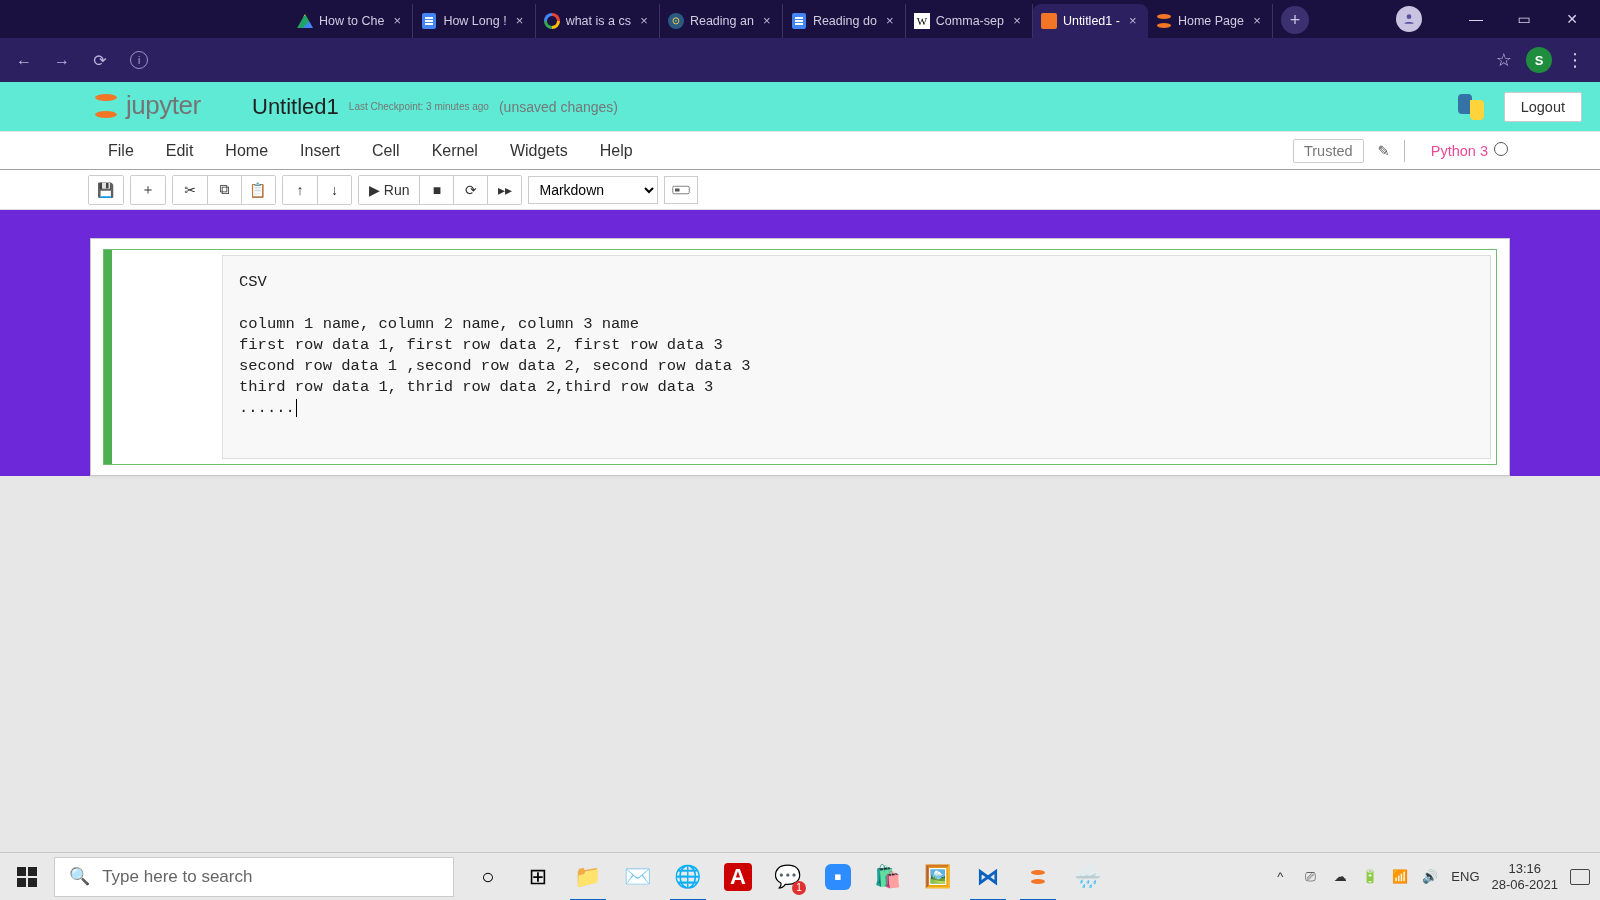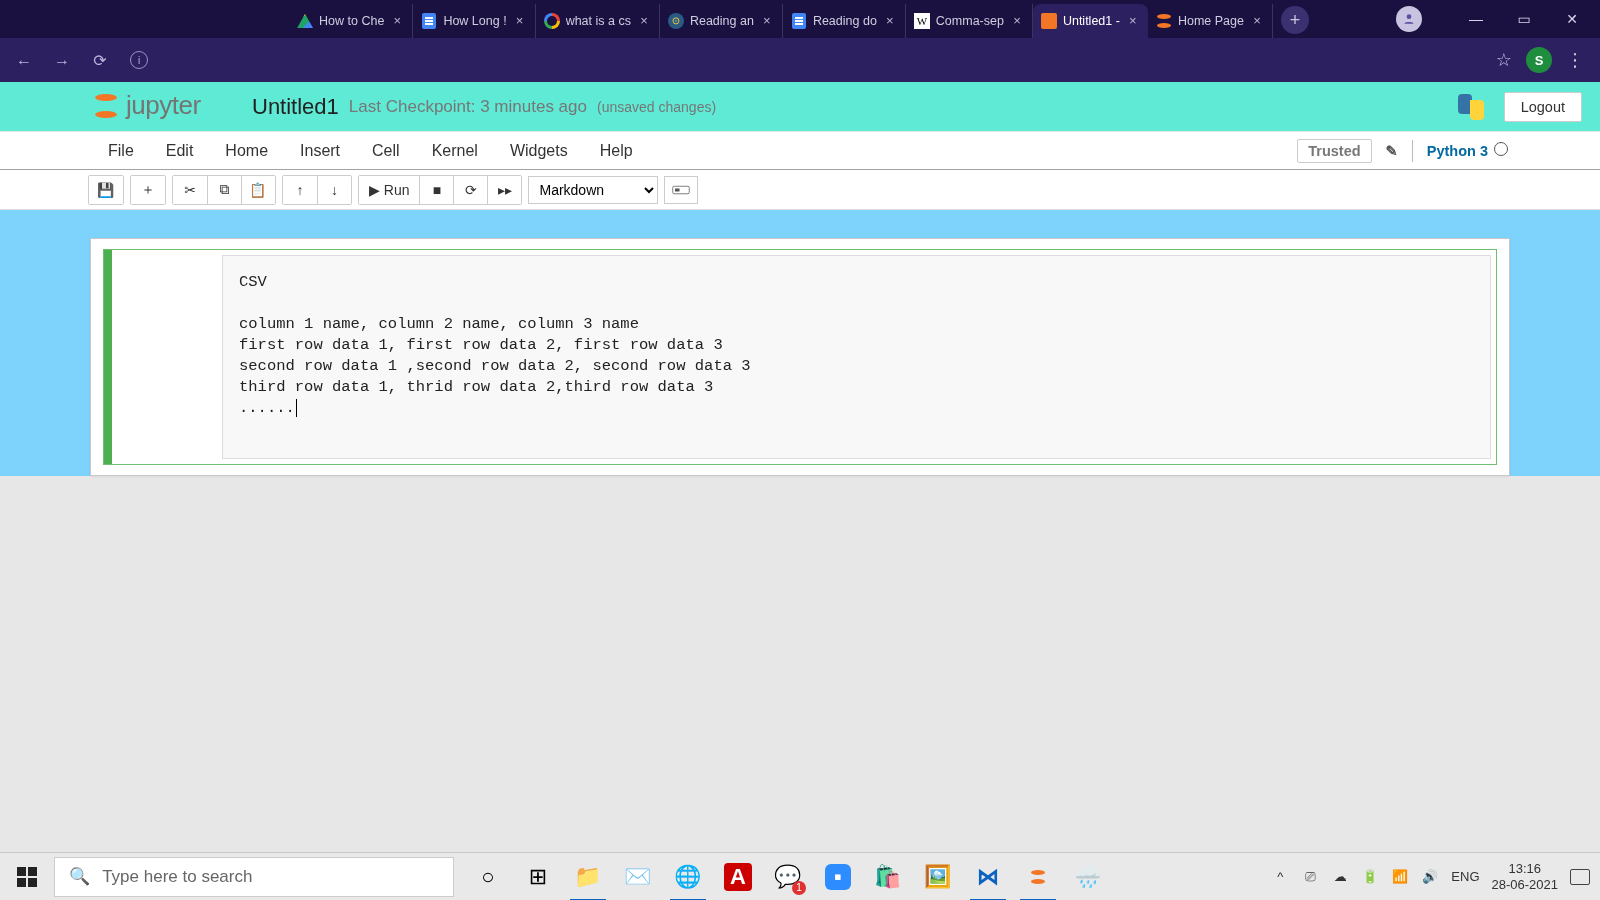--- a/index.html
+++ b/index.html
@@ -30,47 +30,47 @@
   
   .jp-header { background:#5eead4; height:50px; display:flex; align-items:center; padding:0 18px 0 92px; border-bottom:1px solid #e5e5e5; position:relative;}
   .jp-logo { position:absolute; left:92px; top:8px; display:flex; align-items:center; gap:6px;}
   .jp-logo-mark { width:28px; height:28px; position:relative;}
   .jp-logo-mark::before, .jp-logo-mark::after { content:""; position:absolute; left:3px; width:22px; height:7px; border-radius:50%; background:#f37626;}
   .jp-logo-mark::before { top:2px;}
   .jp-logo-mark::after { bottom:2px;}
   .jp-logo-text { font-size:26px; color:#757575; letter-spacing:-0.5px; font-weight:400;}
   .jp-title-wrap { display:flex; align-items:center; gap:10px; margin-left:160px;}
   .jp-title { font-size:22px; color:#222;}
-  .jp-checkpoint { font-size:17px; color:#777;}
+  .jp-checkpoint { font-size:10px; color:#777;}
   .jp-unsaved { font-size:14px; color:#777;}
   .jp-right { margin-left:auto; display:flex; align-items:center; gap:18px;}
   .pylogo { width:30px; height:30px; position:relative;}
   .pylogo::before{content:"";position:absolute;left:2px;top:2px;width:14px;height:20px;background:#3572A5;border-radius:4px 4px 0 4px;}
   .pylogo::after{content:"";position:absolute;right:2px;bottom:2px;width:14px;height:20px;background:#FFD43B;border-radius:0 4px 4px 4px;}
   .logoutbtn { border:1px solid #ccc; background:#fff; padding:6px 16px; font-size:14.5px; color:#333; border-radius:2px;}
   
   .menubar { background:#fff; height:38px; display:flex; align-items:center; padding:0 92px; border-bottom:1px solid #a3a3a3; position:relative;}
   .menuitem { padding:0 16px; font-size:16px; color:#333; height:100%; display:flex; align-items:center;}
-  .menuright { margin-left:auto; display:flex; align-items:center; gap:14px; font-size:14.5px; color:#555;font-weight:bold;}
+  .menuright { margin-left:auto; display:flex; align-items:center; gap:14px; font-size:14.5px; color:#555;}
   .trusted { border:1px solid #ccc; padding:3px 10px; border-radius:2px; color:#777;}
   .editpencil { color:#555;}
   .divider { width:1px; height:22px; background:#bbb;}
-  .kernelname { color:#0369a1;}
+  .kernelname { color:#ec4899;margin-left:12px;}
   .kernelcircle { width:14px; height:14px; border:1.5px solid #555; border-radius:50%; display:inline-block; margin-left:6px;}
   
   .toolbar { background:#fff; height:40px; display:flex; align-items:center; padding:0 88px; border-bottom:1px solid #ddd; gap:6px;}
   .btngroup { display:flex; border:1px solid #ccc; border-radius:2px; overflow:hidden;}
   .tbtn { width:34px; height:28px; display:flex; align-items:center; justify-content:center; background:#fff; color:#333; font-size:14px; border-left:1px solid #ccc;}
   .tbtn:first-child { border-left:none;}
   .runbtn { width:auto; padding:0 10px; gap:4px; font-size:14px;}
   .celltype { height:28px; border:1px solid #ccc; background:#fff; font-size:14px; padding:0 6px; width:130px;}
   .cmdbtn { height:28px; width:34px; border:1px solid #ccc; display:flex; align-items:center; justify-content:center;}
   .cmdbtn svg{width:18px;height:10px;}
   
-  .nbarea { background:#7dd3fc; padding:28px 90px 0 90px;}
+  .nbarea { background:#6d28d9; padding:28px 90px 0 90px;}
   .nbcontainer { background:#fff; border:1px solid #c7c7c7; box-shadow:0 1px 3px rgba(0,0,0,0.06); padding:10px 12px 10px 12px;}
   .cell { border:1px solid #6fbf73; display:flex; min-height:200px;}
   .cellgutter { width:8px; background:#4caf50;}
   .cellprompt { width:110px;}
   .cellbody { flex:1; border:1px solid #ddd; background:#f8f8f8; margin:5px 5px 5px 0; padding:16px 16px 40px 16px; font-family:"Consolas","Courier New",monospace; font-size:15.5px; color:#222; white-space:pre; line-height:1.35; position:relative;}
   .cursor { display:inline-block; width:1px; height:18px; background:#000; vertical-align:text-bottom; margin-left:1px;}
   
   .taskbar { position:absolute; bottom:0; left:0; right:0; height:48px; background:#e9e9e9; border-top:1px solid #c9c9c9; display:flex; align-items:center;}
   .startbtn { width:54px; height:48px; display:flex; align-items:center; justify-content:center;}
   .winlogo { width:20px; height:20px; display:grid; grid-template-columns:1fr 1fr; grid-template-rows:1fr 1fr; gap:2px;}

